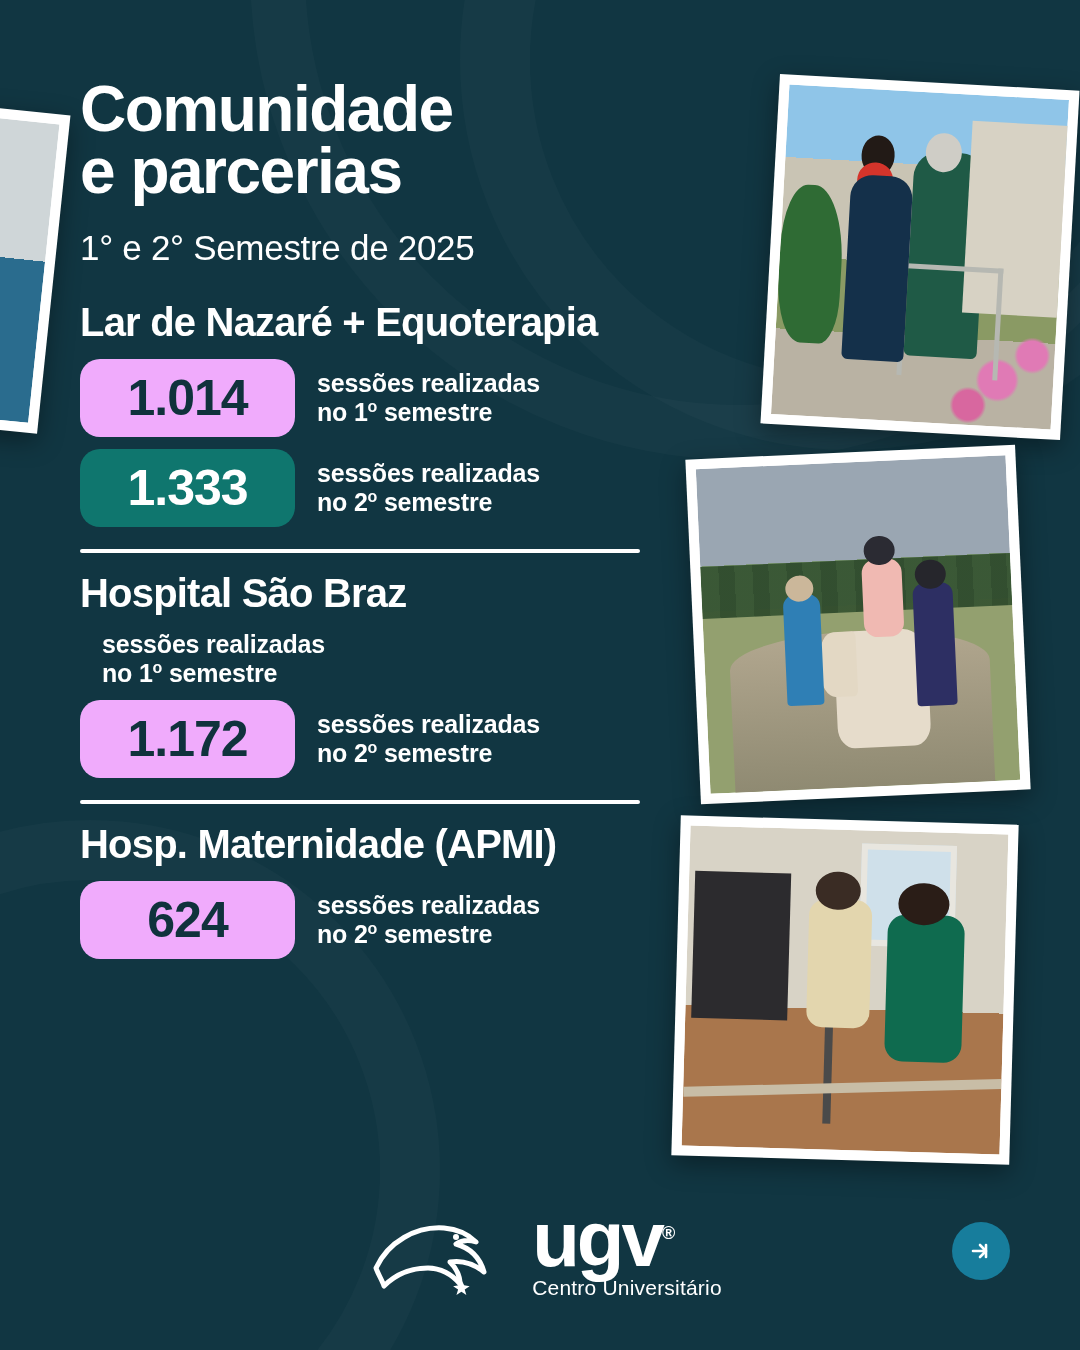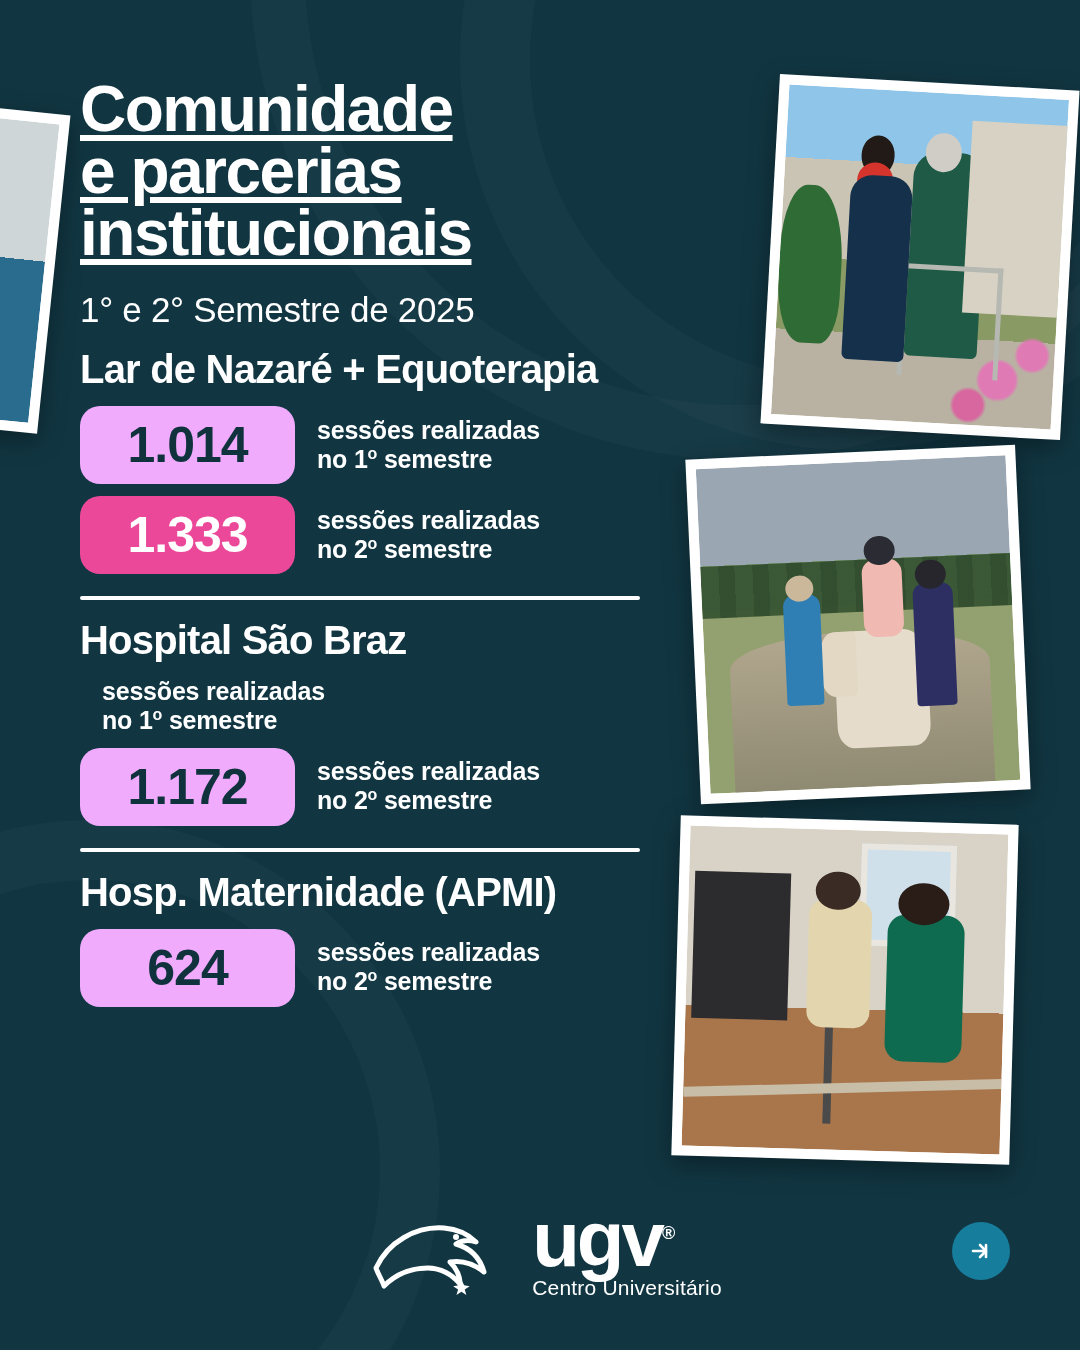--- a/index.html
+++ b/index.html
@@ -28,33 +28,32 @@
 
   
   .content { position: absolute; left: 80px; top: 78px; width: 620px; }
 
   .title {
     color: #ffffff;
     font-weight: bold;
     font-size: 64px;
     line-height: 0.97;
     letter-spacing: -1.5px;
-    text-decoration: underline;
   }
   .title .line { display: block; }
 
   .subtitle {
     color: #ffffff;
     font-size: 35px;
     font-weight: normal;
     margin-top: 26px;
     letter-spacing: -0.3px;
   }
 
-  .section { margin-top: 17px; }
+  .section { margin-top: 32px; }
   .section-title {
     color: #ffffff;
     font-size: 40px;
     font-weight: bold;
     letter-spacing: -0.8px;
     margin-bottom: 14px;
   }
 
   .stat-row { display: flex; align-items: center; margin-bottom: 12px; }
 
@@ -64,21 +63,21 @@
     border-radius: 20px;
     display: flex;
     align-items: center;
     justify-content: center;
     padding: 0 26px;
     font-size: 50px;
     font-weight: bold;
     letter-spacing: -1px;
   }
   .pill.mint { background: #f0abfc; color: #10323c; }
-  .pill.teal { background: #ec4899; color: #ffffff; }
+  .pill.teal { background: #0f766e; color: #ffffff; }
 
   .stat-label {
     margin-left: 22px;
     color: #ffffff;
     font-size: 25px;
     font-weight: bold;
     line-height: 1.16;
     letter-spacing: -0.2px;
   }
   .stat-label sup { font-size: 16px; vertical-align: super; }
@@ -195,21 +194,20 @@
     <div class="inner">
         <div class="pe"></div>
       </div>
   </div>
 
   <div class="content">
 
     <h1 class="title">
       <span class="line">Comunidade</span>
       <span class="line">e parcerias</span>
-      <span class="line">institucionais</span>
     </h1>
 
     <div class="subtitle">1° e 2° Semestre de 2025</div>
 
     <div class="section">
       <div class="section-title">Lar de Nazaré + Equoterapia</div>
 
       <div class="stat-row">
         <div class="pill mint">1.014</div>
         <div class="stat-label">

